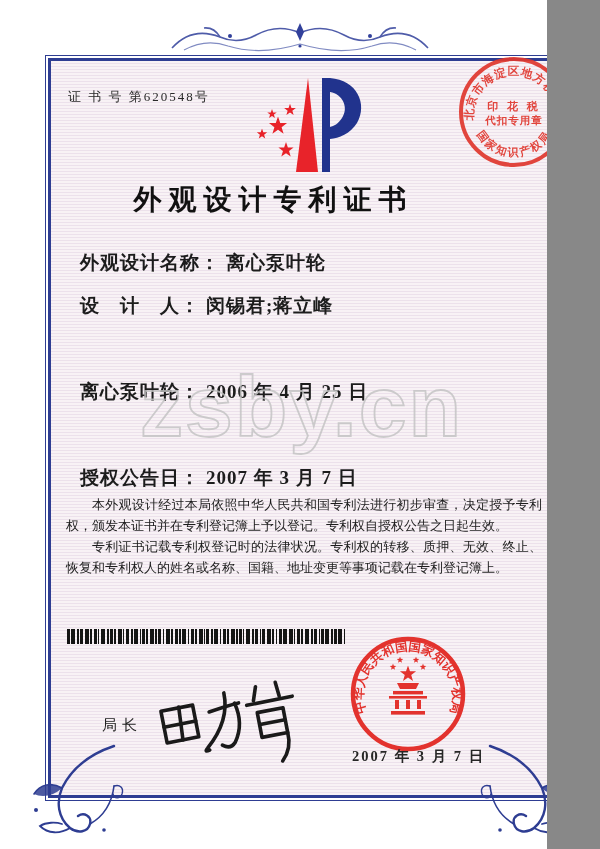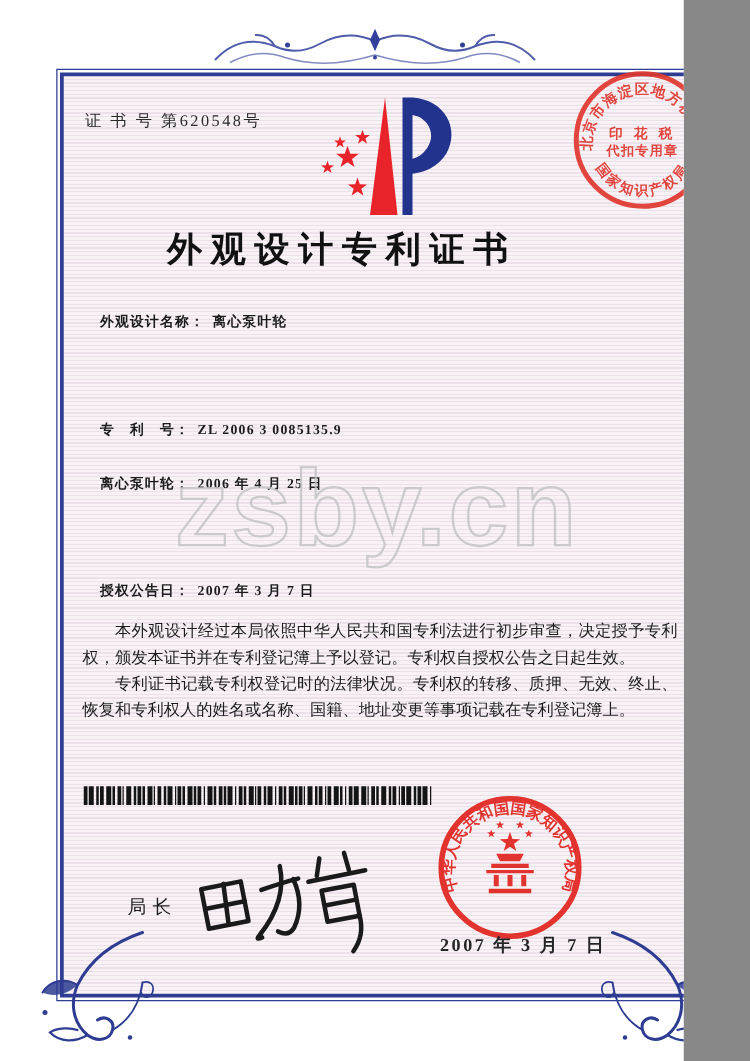--- a/index.html
+++ b/index.html
@@ -24,21 +24,21 @@
   .fl-right{left:478px;transform:scaleX(-1);}
   
   .cert-number{position:absolute;left:68px;top:88px;z-index:3;font-size:13px;letter-spacing:2px;color:#2a2a2a;}
   .logo{position:absolute;left:238px;top:74px;z-index:3;}
   .tax-stamp{position:absolute;left:456px;top:54px;z-index:5;opacity:.92;}
   .title{
     position:absolute;left:0;top:181px;width:100%;z-index:3;
     text-align:center;font-size:28px;font-weight:bold;letter-spacing:7px;color:#111;
   }
   
-  .field{position:absolute;left:80px;z-index:3;font-size:11px;font-weight:600;letter-spacing:1px;white-space:nowrap;}
+  .field{position:absolute;left:80px;z-index:3;font-size:19px;font-weight:600;letter-spacing:1px;white-space:nowrap;}
   .field .value{margin-left:6px;}
   
   .body-text{
     position:absolute;left:66px;top:494px;width:476px;z-index:3;
     font-size:13px;line-height:21px;text-align:justify;font-weight:500;
   }
   .body-text p{margin:0;text-indent:2em;}
   
   .barcode{position:absolute;left:67px;top:629px;height:15px;width:324px;z-index:3;font-size:0;}
   .barcode i{display:inline-block;height:100%;background:#141414;vertical-align:top;}
@@ -143,22 +143,22 @@
       <text x="58" y="56" text-anchor="middle" font-size="11" font-weight="bold" letter-spacing="3">印 花 税</text>
       <text x="58" y="70" text-anchor="middle" font-size="10.5" font-weight="bold" letter-spacing="1">代扣专用章</text>
     </g>
   </svg>
 
   <div class="title">外观设计专利证书</div>
 
   <div class="field" style="top:250px">
     <span class="label">外观设计名称：</span><span class="value">离心泵叶轮</span>
   </div>
-  <div class="field" style="top:336px">
-    <span class="label">专　利　号：</span><span class="value">ZL 2006 3 0085135.9</span>
+  <div class="field" style="top:293px">
+    <span class="label">设　计　人：</span><span class="value">闵锡君;蒋立峰</span>
   </div>
   <div class="field" style="top:379px">
     <span class="label">离心泵叶轮：</span><span class="value">2006 年 4 月 25 日</span>
   </div>
   <div class="field" style="top:465px">
     <span class="label">授权公告日：</span><span class="value">2007 年 3 月 7 日</span>
   </div>
 
   <div class="body-text">
     <p>本外观设计经过本局依照中华人民共和国专利法进行初步审查，决定授予专利权，颁发本证书并在专利登记簿上予以登记。专利权自授权公告之日起生效。</p>

